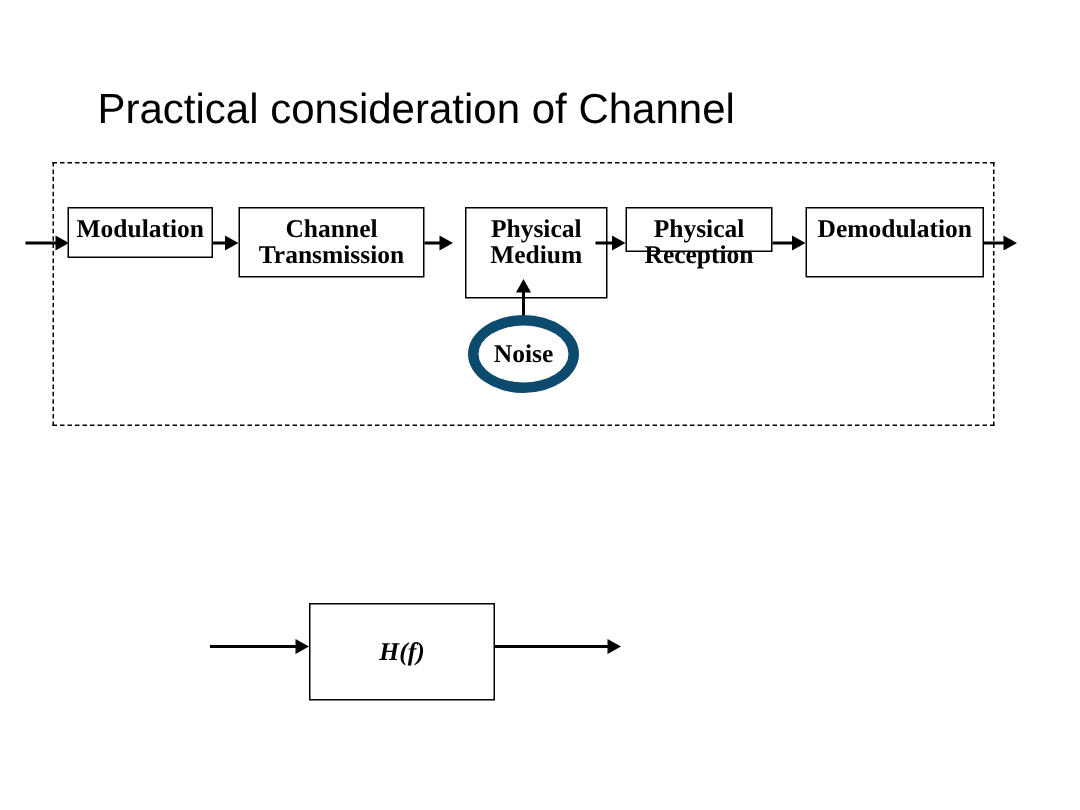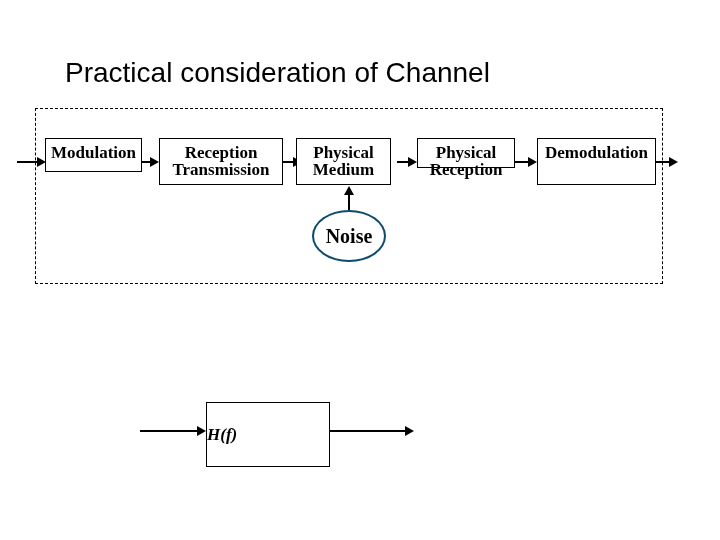--- a/index.html
+++ b/index.html
@@ -15,27 +15,27 @@
     position:absolute;left:35px;top:108px;width:626px;height:174px;
     border:1px dashed #000000;background:transparent;
   }
   .block{
     position:absolute;box-sizing:border-box;border:1px solid #000000;background:#ffffff;
     font-family:"Liberation Serif",serif;font-weight:bold;font-size:17px;line-height:17px;
     text-align:center;padding-top:5px;
   }
   .hf-block{
     position:absolute;box-sizing:border-box;border:1px solid #000000;background:#ffffff;
-    display:flex;align-items:center;justify-content:flex-start;
+    display:flex;align-items:center;justify-content:center;
     font-family:"Liberation Serif",serif;font-weight:bold;font-style:italic;font-size:17px;
   }
   .ellipse{
-    position:absolute;box-sizing:border-box;border:2px solid #0c4a6e;border-radius:50%;
+    position:absolute;box-sizing:border-box;border:7px solid #0c4a6e;border-radius:50%;
     background:#ffffff;display:flex;align-items:center;justify-content:center;
-    font-family:"Liberation Serif",serif;font-weight:bold;font-size:20px;
+    font-family:"Liberation Serif",serif;font-weight:bold;font-size:17px;
   }
   .hl{position:absolute;height:2px;background:#000000;}
   .vl{position:absolute;width:2px;background:#000000;}
   .ah-r{position:absolute;width:0;height:0;border-top:5px solid transparent;
         border-bottom:5px solid transparent;border-left:9px solid #000000;}
   .ah-u{position:absolute;width:0;height:0;border-left:5px solid transparent;
         border-right:5px solid transparent;border-bottom:9px solid #000000;}
 </style>
 </head>
 <body>
@@ -50,27 +50,27 @@
   <div class="ah-r" style="left:37px;top:157px;"></div>
 
   <div class="block" style="left:45px;top:138px;width:97px;height:34px;">
     <span>Modulation</span>
   </div>
 
   <div class="hl" style="left:142px;top:161px;width:9px;"></div>
   <div class="ah-r" style="left:150px;top:157px;"></div>
 
   <div class="block" style="left:159px;top:138px;width:124px;height:47px;">
-    <span>Reception Transmission</span>
+    <span>Channel Transmission</span>
   </div>
 
   <div class="hl" style="left:283px;top:161px;width:11px;"></div>
   <div class="ah-r" style="left:293px;top:157px;"></div>
 
-  <div class="block" style="left:296px;top:138px;width:95px;height:47px;">
+  <div class="block" style="left:310px;top:138px;width:95px;height:61px;">
     <span>Physical Medium</span>
   </div>
 
   <div class="hl" style="left:397px;top:161px;width:12px;"></div>
   <div class="ah-r" style="left:408px;top:157px;"></div>
 
   <div class="block" style="left:417px;top:138px;width:98px;height:30px;">
     <span>Physical Reception</span>
   </div>
 

